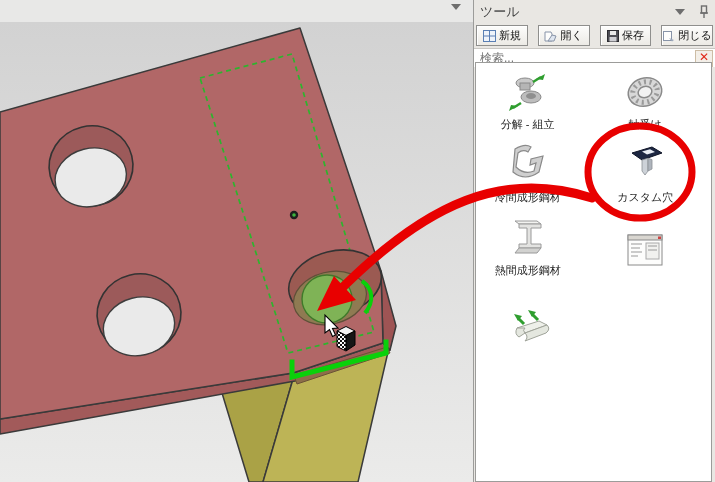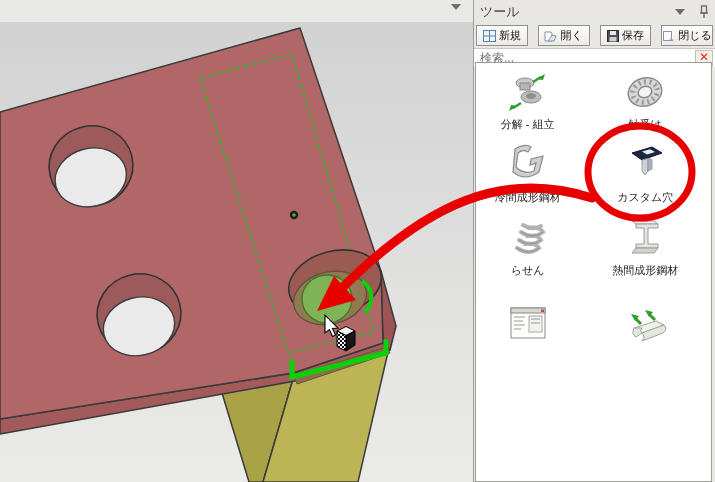--- a/index.html
+++ b/index.html
@@ -195,36 +195,20 @@
         <polygon points="20,10.5 28,8.2 33,11 25,13.6" fill="#e9edf4"></polygon>
         <polygon points="20,19 26,17.3 26,30 23,34 20,30" fill="#cdd2d8" stroke="#8a8f96" stroke-width="0.8"></polygon>
         <polygon points="26,17.3 30,18.6 30,28 26,30" fill="#aeb4bc" stroke="#8a8f96" stroke-width="0.8"></polygon>
       </svg>
       <span class="lbl">カスタム穴</span>
     </div>
 
 
 
 
-    <div class="tool">
-      <svg width="46" height="44" viewBox="0 0 46 44">
-        <g fill="none" stroke="#b3b3b3" stroke-width="4" stroke-linecap="round">
-          <path d="M12,32 q12,8 22,0 q-4,-6 -14,-4"></path>
-          <path d="M14,24 q12,8 22,0 q-4,-6 -14,-4"></path>
-          <path d="M16,16 q12,8 22,0 q-4,-6 -14,-4"></path>
-          <path d="M18,9 q10,6 18,1"></path>
-        </g>
-        <g fill="none" stroke="#8e8e8e" stroke-width="1">
-          <path d="M12,32 q12,8 22,0"></path>
-            <path d="M14,24 q12,8 22,0"></path>
-            <path d="M16,16 q12,8 22,0"></path>
-        </g>
-      </svg>
-      <span class="lbl">らせん</span>
-    </div>
 
     <div class="tool">
       <svg width="46" height="46" viewBox="0 0 46 46">
         <polygon points="10,7 32,7 36,10 14,10" fill="#f3f3f1" stroke="#9a9a9a"></polygon>
         <polygon points="14,10 36,10 36,14 26,14 26,30 36,30 36,34 14,34 14,30 22,30 22,14 14,14" fill="#e3e3e1" stroke="#9a9a9a"></polygon>
         <polygon points="14,34 36,34 32,39 10,39" fill="#d2d2d0" stroke="#9a9a9a"></polygon>
       </svg>
       <span class="lbl">熱間成形鋼材</span>
     </div>
 

